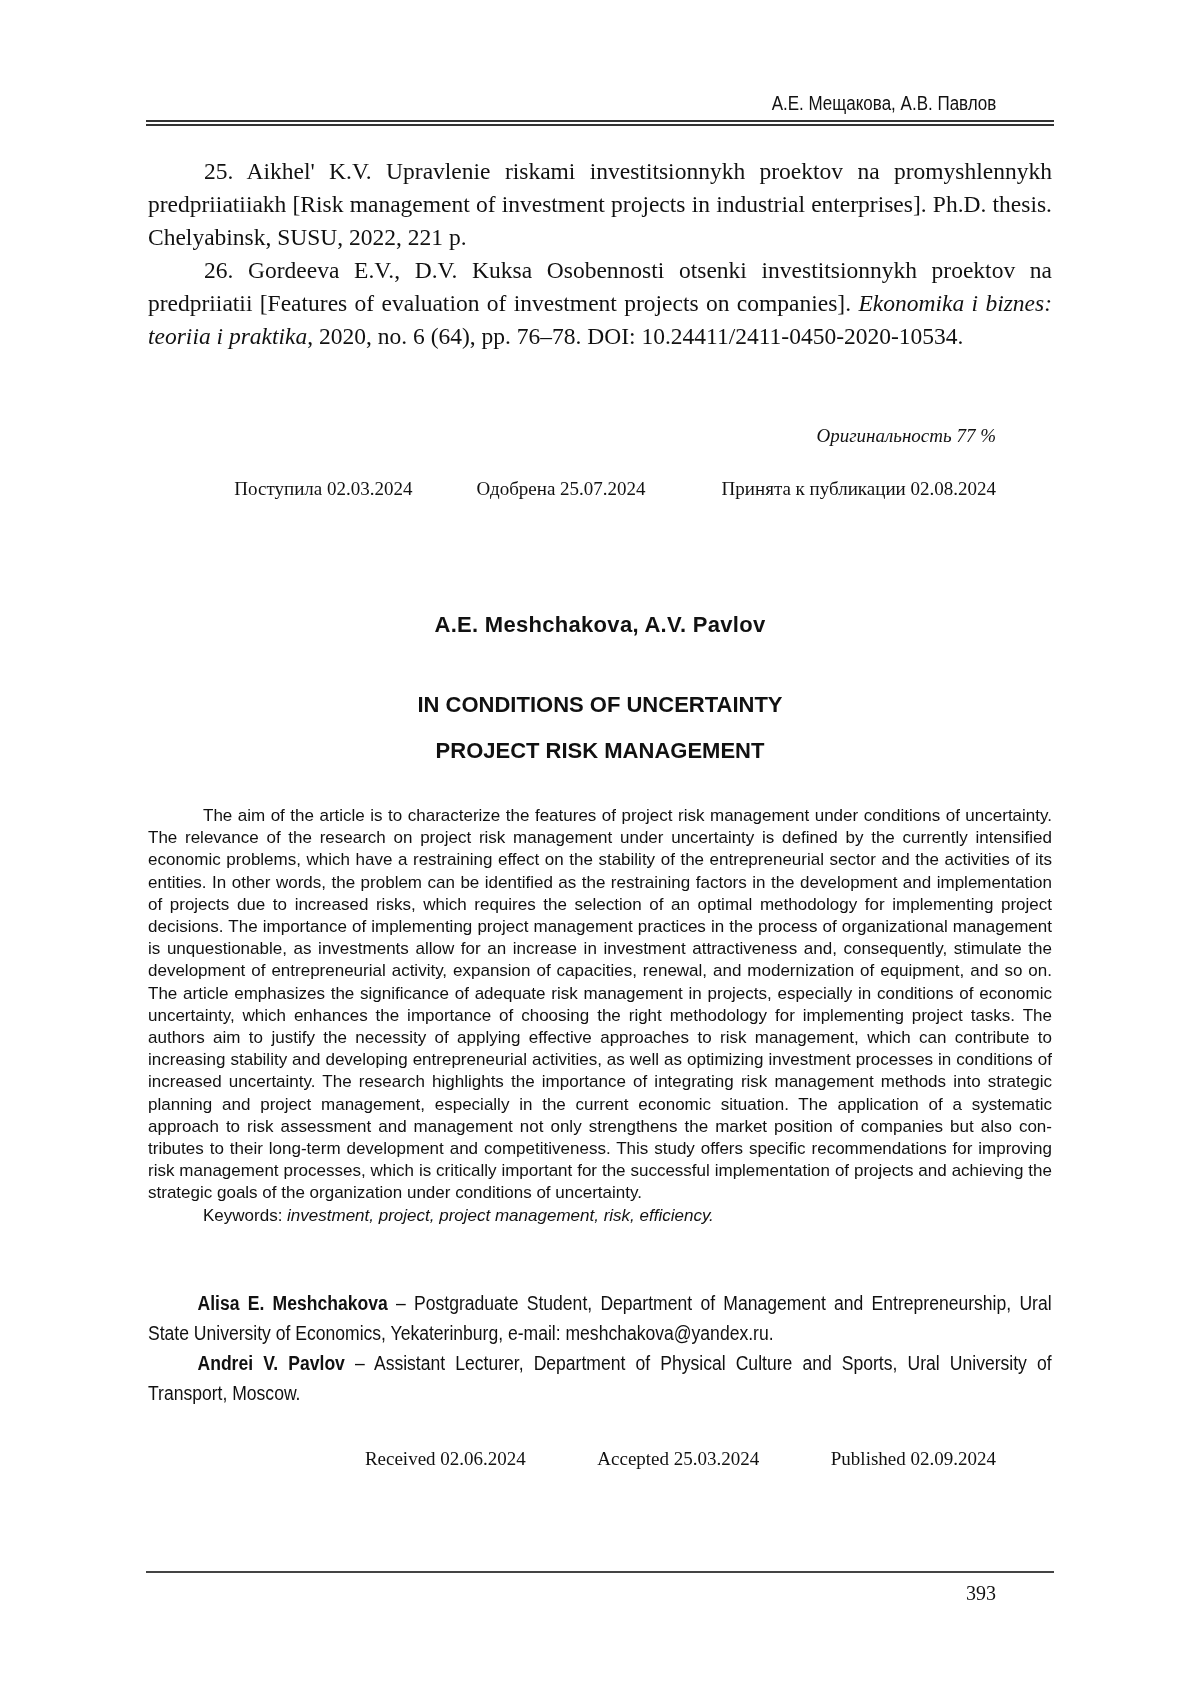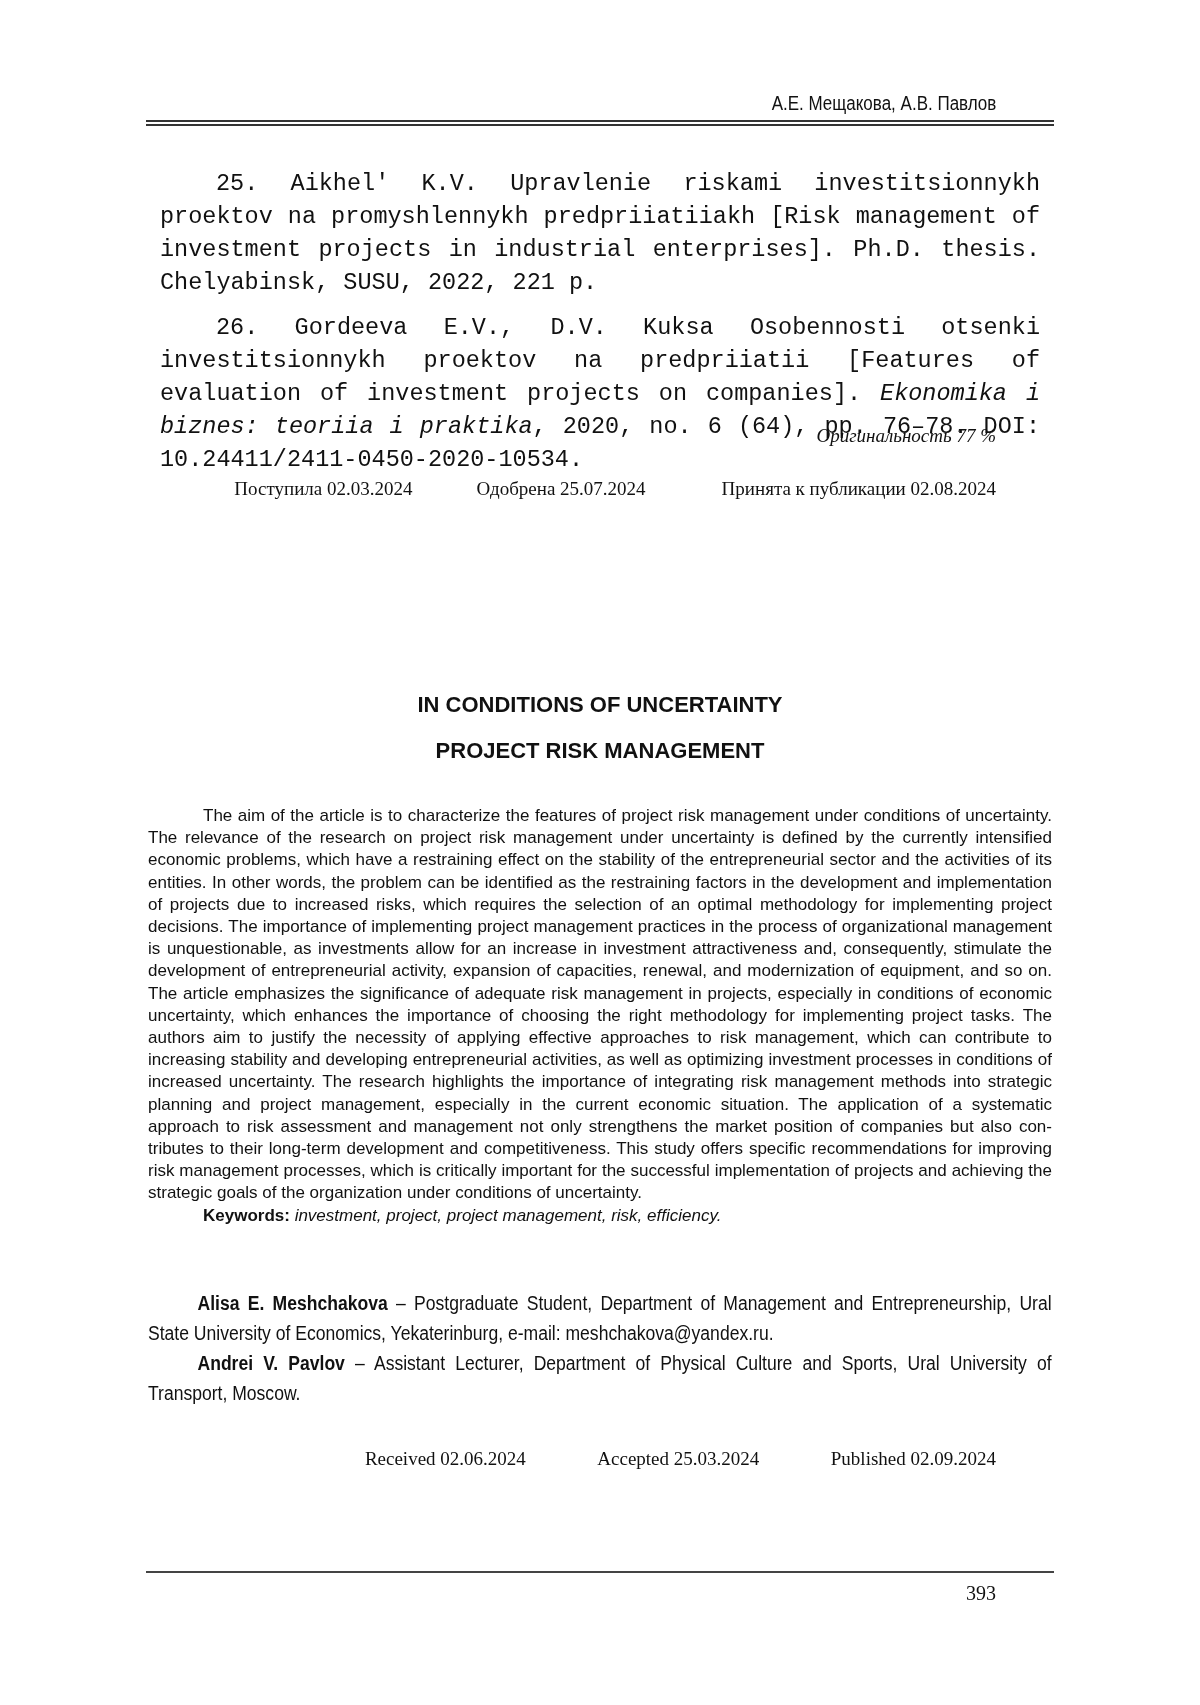--- a/index.html
+++ b/index.html
@@ -10,39 +10,39 @@
     .running-head {
       position: absolute; right: 148px; top: 92px;
       font-family: "Liberation Sans", sans-serif; font-size: 20px;
       transform: scaleX(0.85); transform-origin: right center; letter-spacing: 0;
     }
     .head-rule { position: absolute; left: 146px; width: 908px; top: 120px; height: 6px;
       border-top: 2px solid #333; border-bottom: 2px solid #333; box-sizing: border-box; }
 
     .refs { top: 155px; font-family: "Liberation Serif", serif; font-size: 23.5px; line-height: 33px;
       text-align: justify; hyphens: manual; }
-    .refs p { margin: 12px; text-indent: 56px; font-family: Liberation Mono, monospace; }
+    .refs p { margin: 0; text-indent: 56px; }
     .refs em { font-style: italic; }
 
     .orig { position: absolute; right: 148px; top: 425px; font-family: "Liberation Serif", serif;
       font-style: italic; font-size: 19px; }
     .dates-ru { position: absolute; right: 148px; top: 478px; font-family: "Liberation Serif", serif;
       font-size: 19px; display: flex; gap: 8px; }
     .dates-ru span { display: inline-block; }
 
     .authors-en { position: absolute; left: 0; width: 1200px; top: 612px; text-align: center;
       font-family: "Liberation Sans", sans-serif; font-weight: bold; font-size: 22px; letter-spacing: 0.3px; }
     .title-en { position: absolute; left: 0; width: 1200px; top: 682px; text-align: center;
       font-family: "Liberation Sans", sans-serif; font-weight: bold; font-size: 22px; line-height: 46px; }
     .title-en div { margin: 0; }
 
     .abstract { top: 805px; font-family: "Liberation Sans", sans-serif; font-size: 17px; line-height: 22.2px;
       text-align: justify; }
     .abstract p { margin: 0; text-indent: 55px; }
-    .abstract .kw-label { font-style: normal; font-weight: bold; }
+    .abstract .kw-label { font-style: normal; }
     .abstract .kw { font-style: italic; margin-top: 30px; }
 
     .bio { top: 1288px; font-family: "Liberation Sans", sans-serif; font-size: 19.5px; line-height: 30px;
       text-align: justify; }
     .bio p { margin: 0; text-indent: 55px; }
     .bio b { font-weight: bold; }
     .bio .inner { transform: scaleX(0.9); transform-origin: left top; width: 1004px; }
 
     .dates-en { position: absolute; right: 148px; top: 1448px; font-family: "Liberation Serif", serif;
       font-size: 19px; }
@@ -75,20 +75,21 @@
   <div class="orig">Оригинальность 77 %</div>
 
   <div class="dates-ru">
     <span>Поступила 02.03.2024</span>
     <span style="width:48px"></span>
     <span>Одобрена 25.07.2024</span>
     <span style="width:60px"></span>
     <span>Принята к публикации 02.08.2024</span>
   </div>
 
+  <div class="authors-en">A.E. Meshchakova, A.V. Pavlov</div>
 
   <div class="title-en">
     <div>IN CONDITIONS OF UNCERTAINTY</div>
     <div>PROJECT RISK MANAGEMENT</div>
   </div>
 
   <div class="col abstract">
     <p>The aim of the article is to characterize the features of project risk management under conditions of uncertainty. The relevance of the research on project risk management under uncertainty is defined by the currently intensified economic problems, which have a restraining effect on the stability of the entre­preneurial sector and the activities of its entities. In other words, the problem can be identified as the restraining factors in the development and implementation of projects due to increased risks, which re­quires the selection of an optimal methodology for implementing project decisions. The importance of implementing project management practices in the process of organizational management is unquestion­able, as investments allow for an increase in investment attractiveness and, consequently, stimulate the development of entrepreneurial activity, expansion of capacities, renewal, and modernization of equip­ment, and so on. The article emphasizes the significance of adequate risk management in projects, espe­cially in conditions of economic uncertainty, which enhances the importance of choosing the right meth­odology for implementing project tasks. The authors aim to justify the necessity of applying effective ap­proaches to risk management, which can contribute to increasing stability and developing entrepreneurial activities, as well as optimizing investment processes in conditions of increased uncertainty. The research highlights the importance of integrating risk management methods into strategic planning and project management, especially in the current economic situation. The application of a systematic approach to risk assessment and management not only strengthens the market position of companies but also con­tributes to their long-term development and competitiveness. This study offers specific recommendations for improving risk management processes, which is critically important for the successful implementation of projects and achieving the strategic goals of the organization under conditions of uncertainty.</p>
     <p><span class="kw-label">Keywords: </span><span class="kw">investment, project, project management, risk, efficiency.</span></p>
   </div>

